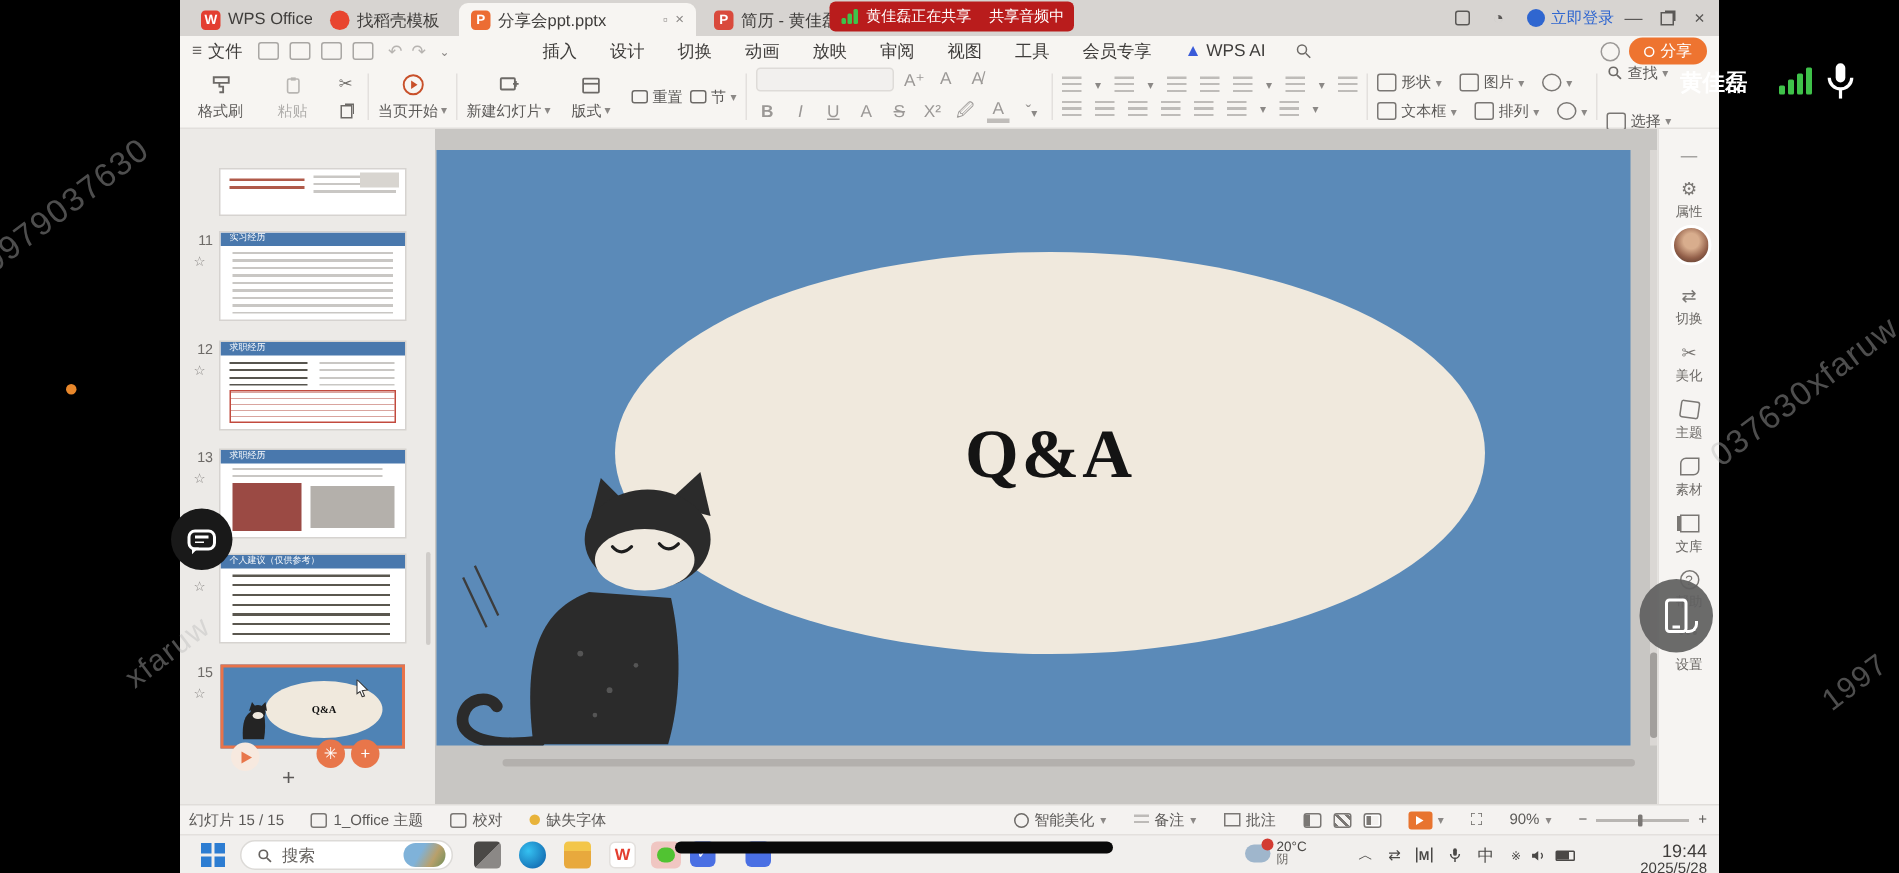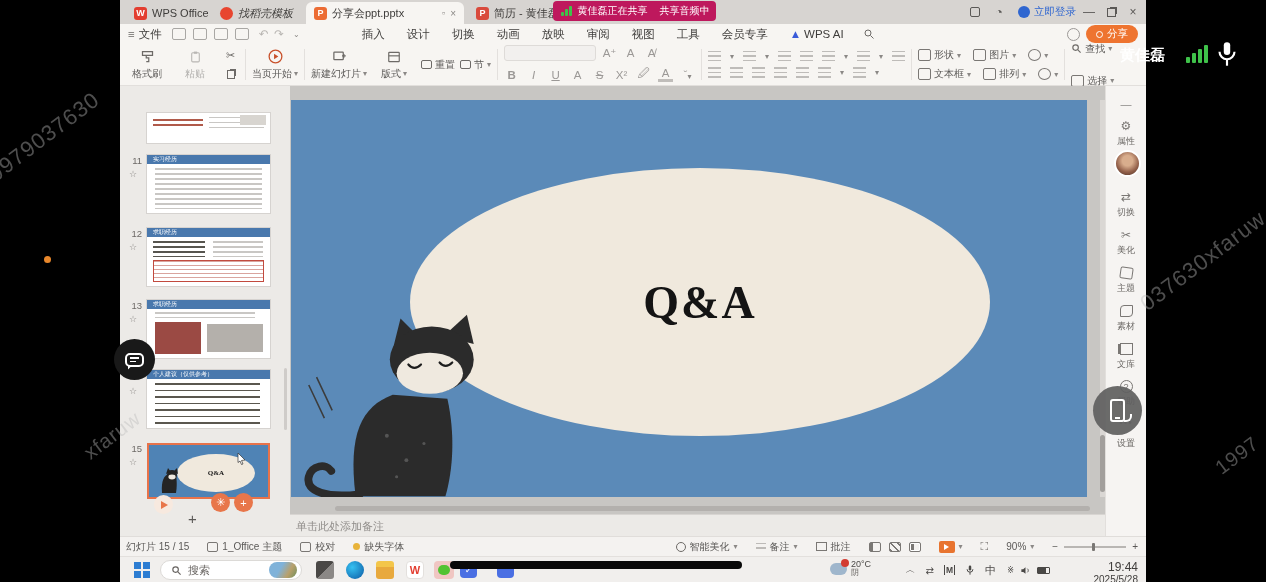--- a/index.html
+++ b/index.html
@@ -57,21 +57,21 @@
   .boxico{width:13px;height:12px;border:1.2px solid #7a7774;border-radius:2px;}
   
   #statusbar{position:absolute;left:0;top:536px;width:1026px;height:20px;background:#f4f2f0;border-top:1px solid #e0ddda;display:flex;align-items:center;font-size:10px;color:#5b5957;}
   .stitem{display:flex;align-items:center;gap:4px;margin-right:18px;white-space:nowrap;}
   
   #taskbar{position:absolute;left:0;top:556px;width:1026px;height:26px;background:#f1efed;border-top:1px solid #e3e0dd;}
   .tico{position:absolute;top:4px;width:18px;height:18px;border-radius:4px;}
   #searchpill{position:absolute;left:40px;top:3px;width:142px;height:20px;background:#fff;border:1px solid #dcdad7;border-radius:12px;display:flex;align-items:center;padding:0 4px 0 10px;font-size:11px;color:#66625f;gap:6px;}
   .traytxt{font-size:10px;color:#4a4846;}
   
-  #sharepill{position:absolute;left:553px;top:1px;width:163px;height:20px;background:#be185d;border-radius:4px;display:flex;align-items:center;color:#fff;font-size:10px;gap:6px;padding:0 8px;z-index:60;white-space:nowrap;}
+  #sharepill{position:absolute;left:553px;top:1px;width:163px;height:20px;background:#b91c1c;border-radius:4px;display:flex;align-items:center;color:#fff;font-size:10px;gap:6px;padding:0 8px;z-index:60;white-space:nowrap;}
   .sigbars{display:flex;align-items:flex-end;gap:1.5px;}
   .sigbars i{display:block;width:2.5px;background:#3fc24a;border-radius:1px;}
   .wm{position:absolute;color:rgba(185,185,185,.42);font-size:22px;letter-spacing:1px;transform:rotate(-37deg);z-index:55;white-space:nowrap;pointer-events:none;}
   #chatbubble{position:absolute;left:114px;top:339px;width:41px;height:41px;background:#191919;border-radius:50%;z-index:58;display:flex;align-items:center;justify-content:center;}
   #phonewidget{position:absolute;left:1093px;top:386px;width:49px;height:49px;background:rgba(96,96,96,.93);border-radius:50%;z-index:58;display:flex;align-items:center;justify-content:center;}
   #avatarov{position:absolute;left:1114px;top:150px;width:27px;height:27px;border-radius:50%;border:2px solid #fff;background:radial-gradient(circle at 50% 38%,#d8ad8d 28%,#93604a 62%,#4f3328 95%);z-index:58;}
   #orangedot{position:absolute;left:44px;top:256px;width:7px;height:7px;border-radius:50%;background:#e8872b;z-index:58;}
   #blackbar{position:absolute;left:450px;top:561px;width:292px;height:8px;background:#090909;border-radius:4px;z-index:58;}
   #presname{position:absolute;left:1120px;top:46px;color:#fff;font-weight:bold;font-size:15px;z-index:58;}
   #presbars{position:absolute;left:1186px;top:45px;z-index:58;}
@@ -84,21 +84,21 @@
 
 <div id="stage">
 
   <div id="desktop">
 
     <div id="tabbar">
       <div class="tab" style="left:6px;width:82px;">
         <span class="tabico" style="background:#e33e30;">W</span>
         <span>WPS Office</span>
       </div>
-      <div class="tab" style="left:92px;width:92px;font-style:italic;">
+      <div class="tab" style="left:92px;width:92px;">
         <span class="tabico" style="background:#e8452f;border-radius:50%;"></span>
         <span>找稻壳模板</span>
       </div>
       <div class="tab active" style="left:186px;width:158px;">
         <span class="tabico" style="background:#ec6c33;">P</span>
         <span>分享会ppt.pptx</span>
         <span style="margin-left:auto;color:#8b8886;font-size:9px;">▫</span>
         <span style="color:#8b8886;font-size:10px;">×</span>
       </div>
       <div class="tab" style="left:348px;width:108px;">
@@ -418,21 +418,20 @@
           <circle cx="90" cy="130" r="2" fill="#555"></circle>
             <circle cx="110" cy="155" r="2" fill="#555"></circle>
             <circle cx="128" cy="138" r="1.6" fill="#555"></circle>
             <circle cx="100" cy="172" r="1.6" fill="#555"></circle>
         </svg>
       </div>
       <div class="vscroll">
           <div class="vthumb"></div>
         </div>
       <div class="hscroll"></div>
-      <div id="notesbar">单击此处添加备注</div>
     </div>
 
     <div id="sidebar">
       <span style="color:#8b8886;font-size:11px;">—</span>
       <div class="sbitem">
         <span class="sbico">⚙</span>
         <span>属性</span>
       </div>
       <div style="height:24px;"></div>
       <div class="sbitem">

